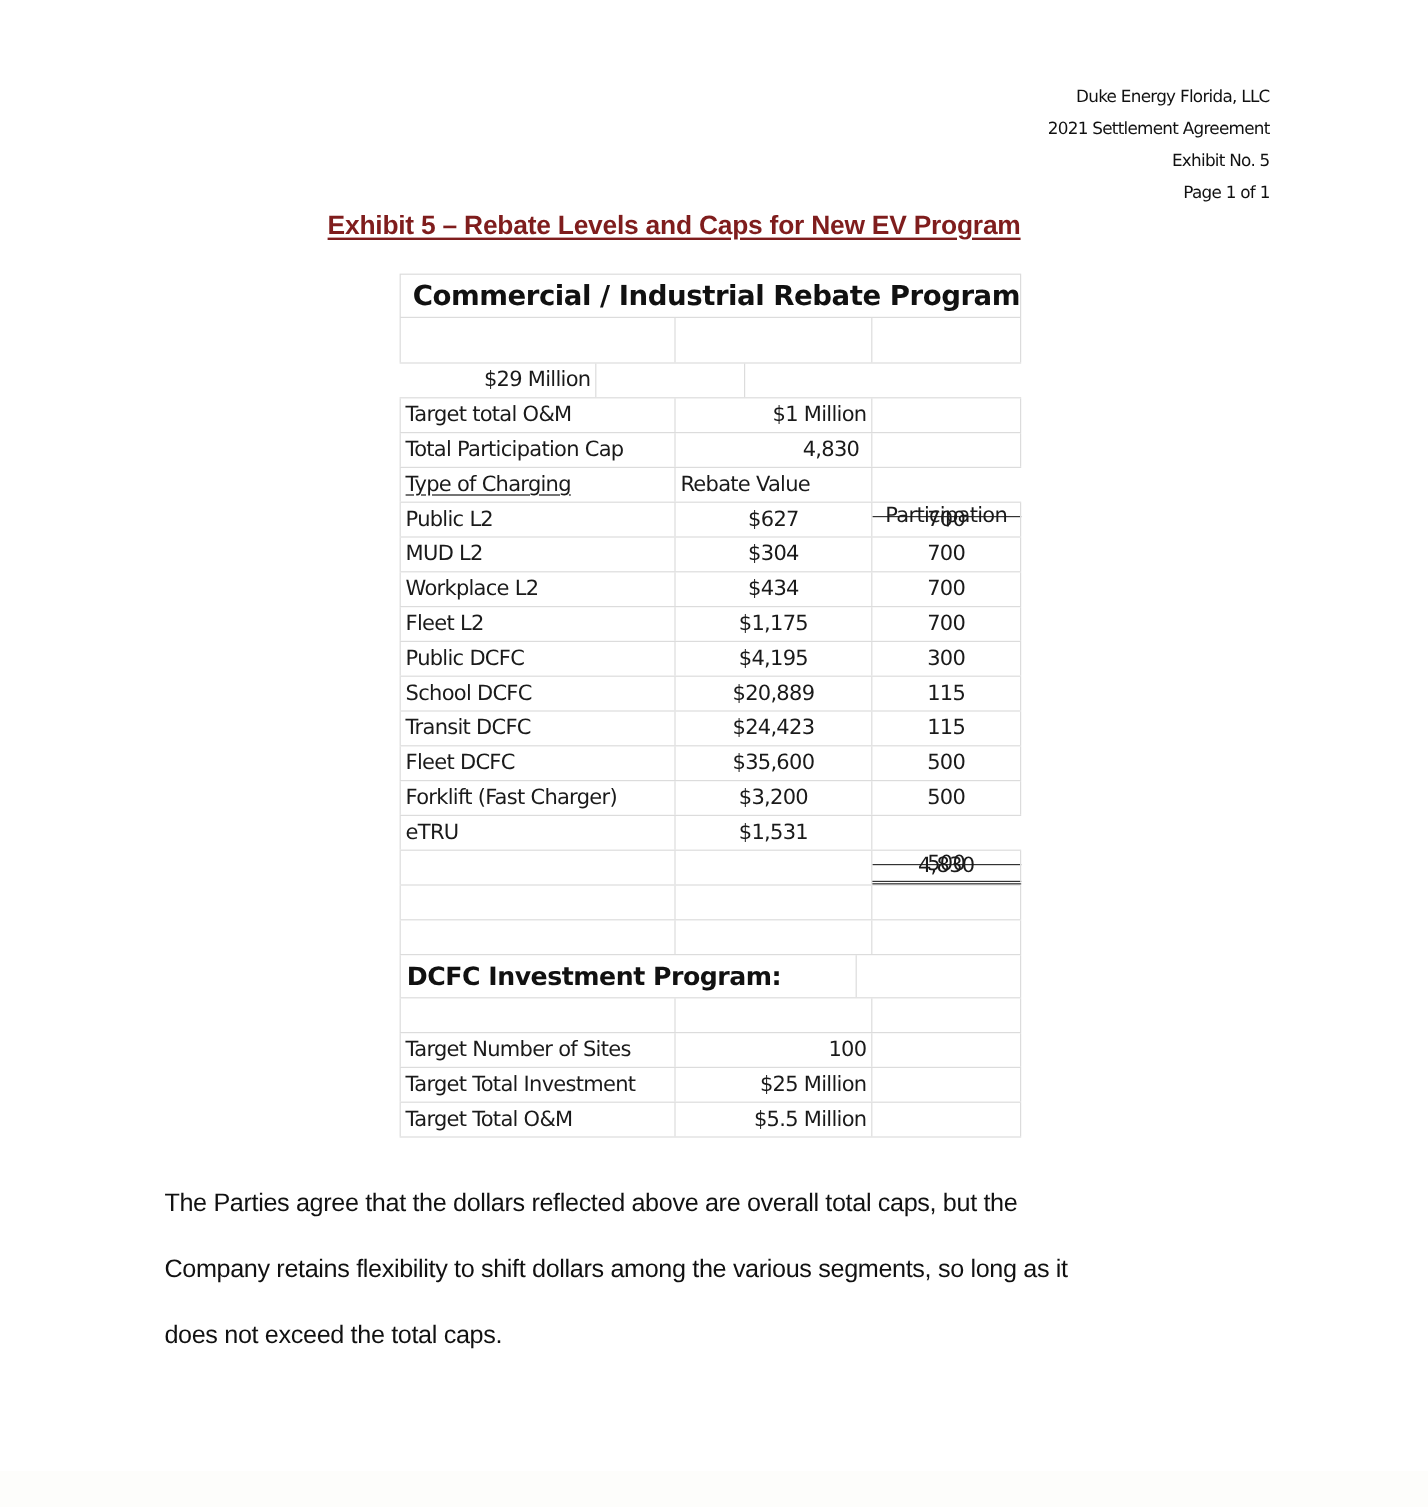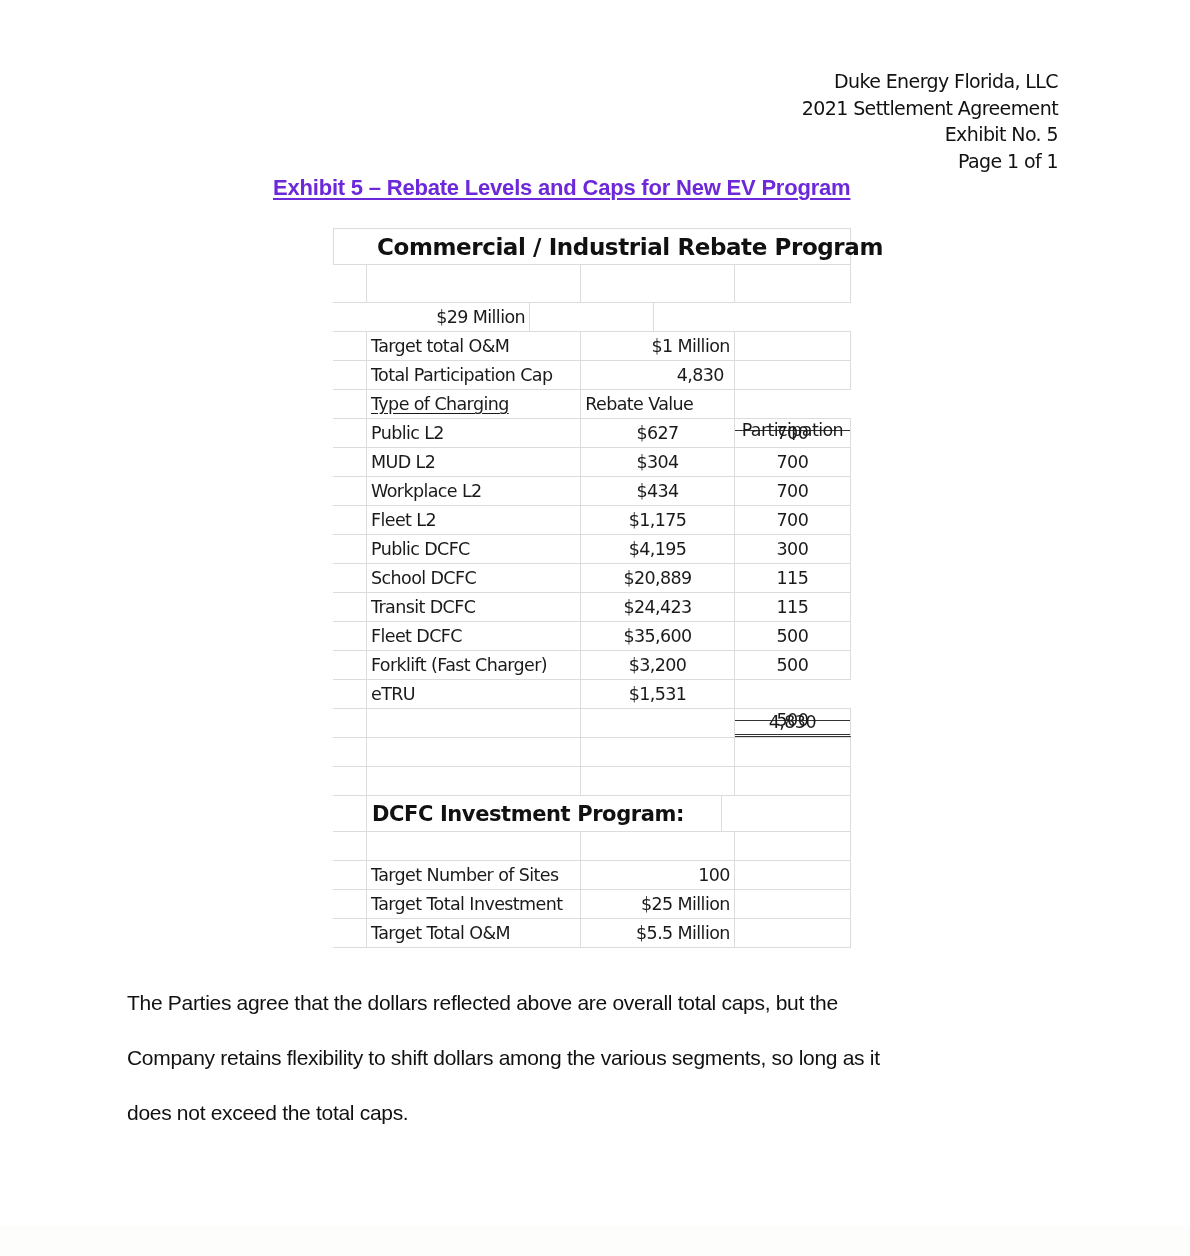--- a/index.html
+++ b/index.html
@@ -2,50 +2,50 @@
 <html><head>
 <meta charset="utf-8">
 <style>
   html, body { margin:0; padding:0; }
   body {
     width:1190px; height:1256px; background:#ffffff; position:relative; overflow:hidden;
     font-family:"Liberation Sans", sans-serif; color:#000;
   }
   .hdr {
     position:absolute; right:132px; top:68px; text-align:right;
-    font-family:"DejaVu Sans", sans-serif; font-size:19px; line-height:26.5px; color:#111;
+    font-family:"DejaVu Sans", sans-serif; font-size:14px; line-height:26.5px; color:#111;
     letter-spacing:-0.6px;
   }
   .exh-title {
     position:absolute; left:273px; top:175px;
     font-family:"Liberation Sans", sans-serif; font-weight:bold; font-size:22px;
-    text-decoration:underline; text-underline-offset:3px; letter-spacing:-0.2px; color:#6d28d9;text-align:right;
+    text-decoration:underline; text-underline-offset:3px; letter-spacing:-0.2px; color:#7f1d1d;text-align:right;
   }
   .tbl {
     position:absolute; left:333px; top:228px; width:518px;
     font-family:"DejaVu Sans", sans-serif; font-size:17.5px; color:#1a1a1a;
     letter-spacing:-0.6px;
   }
-  .row { display:flex; height:29px; border-bottom:1px solid #dcdcdc; box-sizing:border-box;padding-left:33px; }
+  .row { display:flex; height:29px; border-bottom:1px solid #dcdcdc; box-sizing:border-box; }
   .cell { box-sizing:border-box; border-right:1px solid #dcdcdc; padding:0 4px; display:flex; align-items:center; white-space:nowrap; }
   .c1 { width:230px; border-left:1px solid #dcdcdc; }
   .c2 { width:164px; }
   .c3 { width:124px; }
   .right { justify-content:flex-end; }
   .center { justify-content:center; }
   .title-row { height:37px; border-top:1px solid #dcdcdc; border-left:1px solid #dcdcdc; border-right:1px solid #dcdcdc; }
   .title-row .cell { border:none; font-weight:bold; font-size:23px; padding-left:10px; color:#111; letter-spacing:-0.4px; }
   .tall { height:38px; }
   .uline { text-decoration:underline; text-underline-offset:3px; }
   .part-hdr { border-bottom:1.5px solid #333;margin-top:40px; }
   .dbl { border-bottom:3px double #333; }
   .sec-row { height:36px;gap:17px; }
   .sec-row .span12 { width:394px; border-left:1px solid #dcdcdc; border-right:1px solid #dcdcdc; font-weight:bold; font-size:21px; padding-left:5px; color:#111; letter-spacing:-0.4px; }
   .para {
-    position:absolute; left:127px; top:975px; width:920px;
+    position:absolute; left:137px; top:975px; width:920px;
     font-family:"Liberation Sans", sans-serif; font-size:21px; line-height:55px; color:#111;
     letter-spacing:-0.3px;
   }
   .para p { margin:0; }
   .bottom-band { position:absolute; left:0; top:1226px; width:1190px; height:30px; background:#fdfdfb; }
 </style>
 </head>
 <body>
 
 <div class="hdr">

